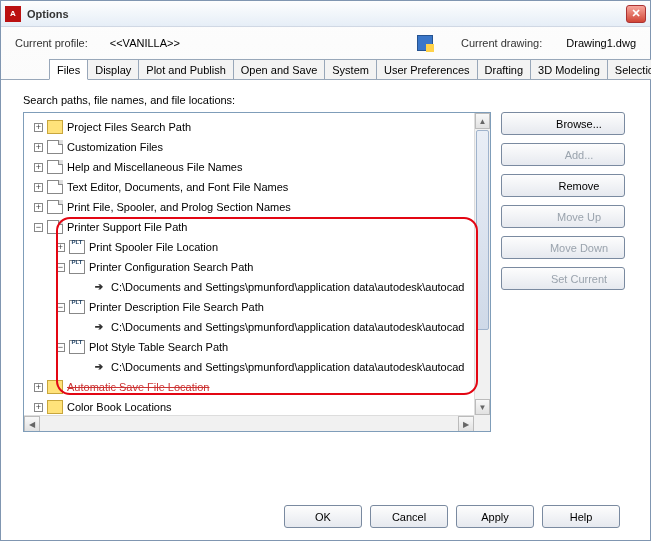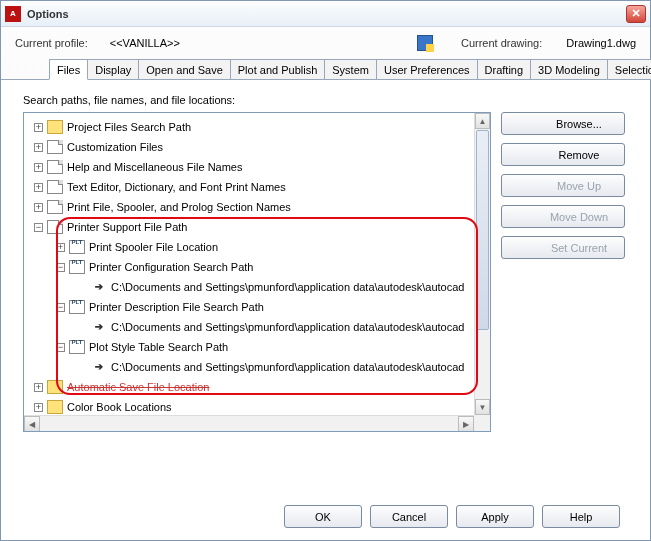--- a/index.html
+++ b/index.html
@@ -257,22 +257,22 @@
     <span class="prof-label">Current profile:</span>
     <span class="prof-val">&lt;&lt;VANILLA&gt;&gt;</span>
     <div class="drawing-icon"></div>
     <span class="prof-label" style="margin-left:10px">Current drawing:</span>
     <span class="prof-val" style="margin-left:6px">Drawing1.dwg</span>
   </div>
 
   <div class="tabs-row">
     <div class="tab active"><span>Files</span></div>
     <div class="tab"><span>Display</span></div>
+    <div class="tab"><span>Plot and Publish</span></div>
     <div class="tab"><span>Open and Save</span></div>
-    <div class="tab"><span>Plot and Publish</span></div>
     <div class="tab"><span>System</span></div>
     <div class="tab"><span>User Preferences</span></div>
     <div class="tab"><span>Drafting</span></div>
     <div class="tab"><span>3D Modeling</span></div>
     <div class="tab"><span>Selection</span></div>
     <div class="tab"><span>Profiles</span></div>
   </div>
 
   <div class="panel">
     <div class="panel-label">Search paths, file names, and file locations:</div>
@@ -295,21 +295,21 @@
             <div class="node">
                 <span class="spacer" style="width:8px"></span>
                 <span class="exp">+</span>
                 <span class="ficon ic-file"></span>
                 <span>Help and Miscellaneous File Names</span>
               </div>
             <div class="node">
                 <span class="spacer" style="width:8px"></span>
                 <span class="exp">+</span>
                 <span class="ficon ic-file"></span>
-                <span>Text Editor, Dictionary, and Font Print Names</span>
+                <span>Text Editor, Documents, and Font File Names</span>
               </div>
             <div class="node">
                 <span class="spacer" style="width:8px"></span>
                 <span class="exp">+</span>
                 <span class="ficon ic-file"></span>
                 <span>Print File, Spooler, and Prolog Section Names</span>
               </div>
 
             <div class="node">
                 <span class="spacer" style="width:8px"></span>
@@ -394,20 +394,23 @@
           <div class="sb-btn" style="width:16px;position:absolute;right:0;top:0;bottom:0">▶</div>
         </div>
         <div class="sb-corner"></div>
         <div class="hl-red"></div>
       </div>
 
       <div class="btn-col">
         <div class="abtn">
             <span>Browse...</span>
           </div>
+        <div class="abtn disabled">
+            <span>Add...</span>
+          </div>
         <div class="abtn">
             <span>Remove</span>
           </div>
         <div class="abtn disabled">
             <span>Move Up</span>
           </div>
         <div class="abtn disabled">
             <span>Move Down</span>
           </div>
         <div class="abtn disabled">

